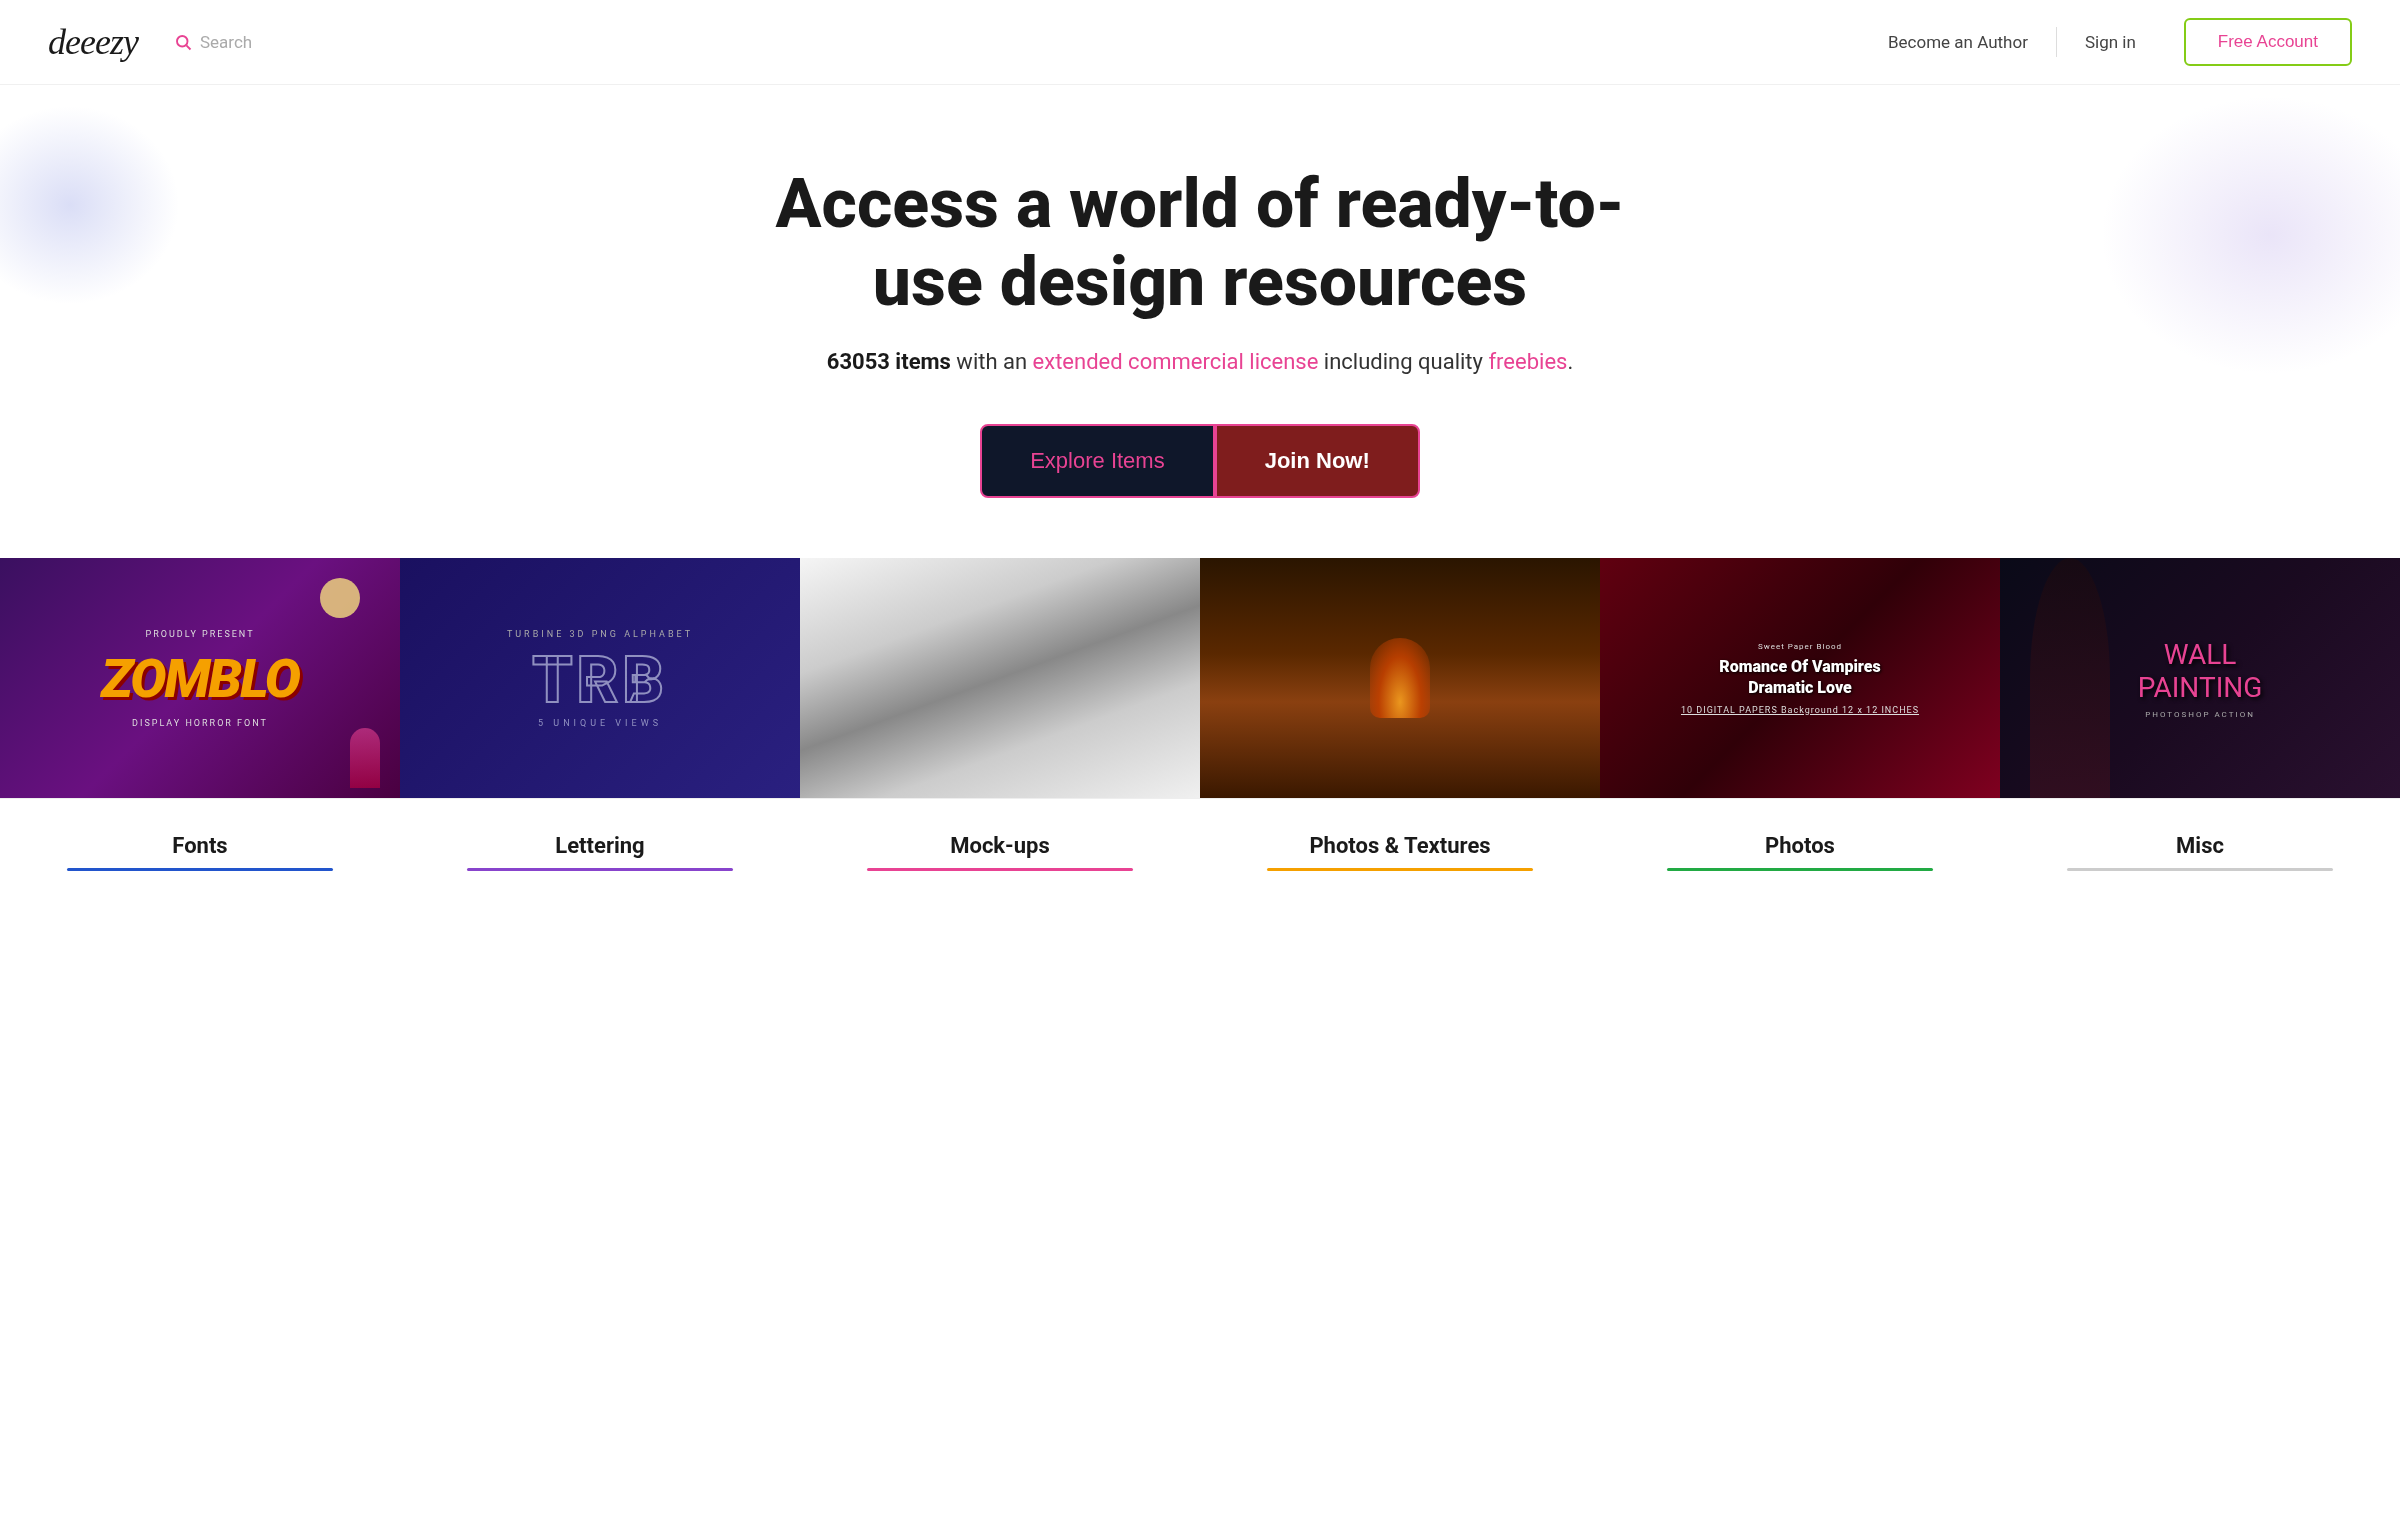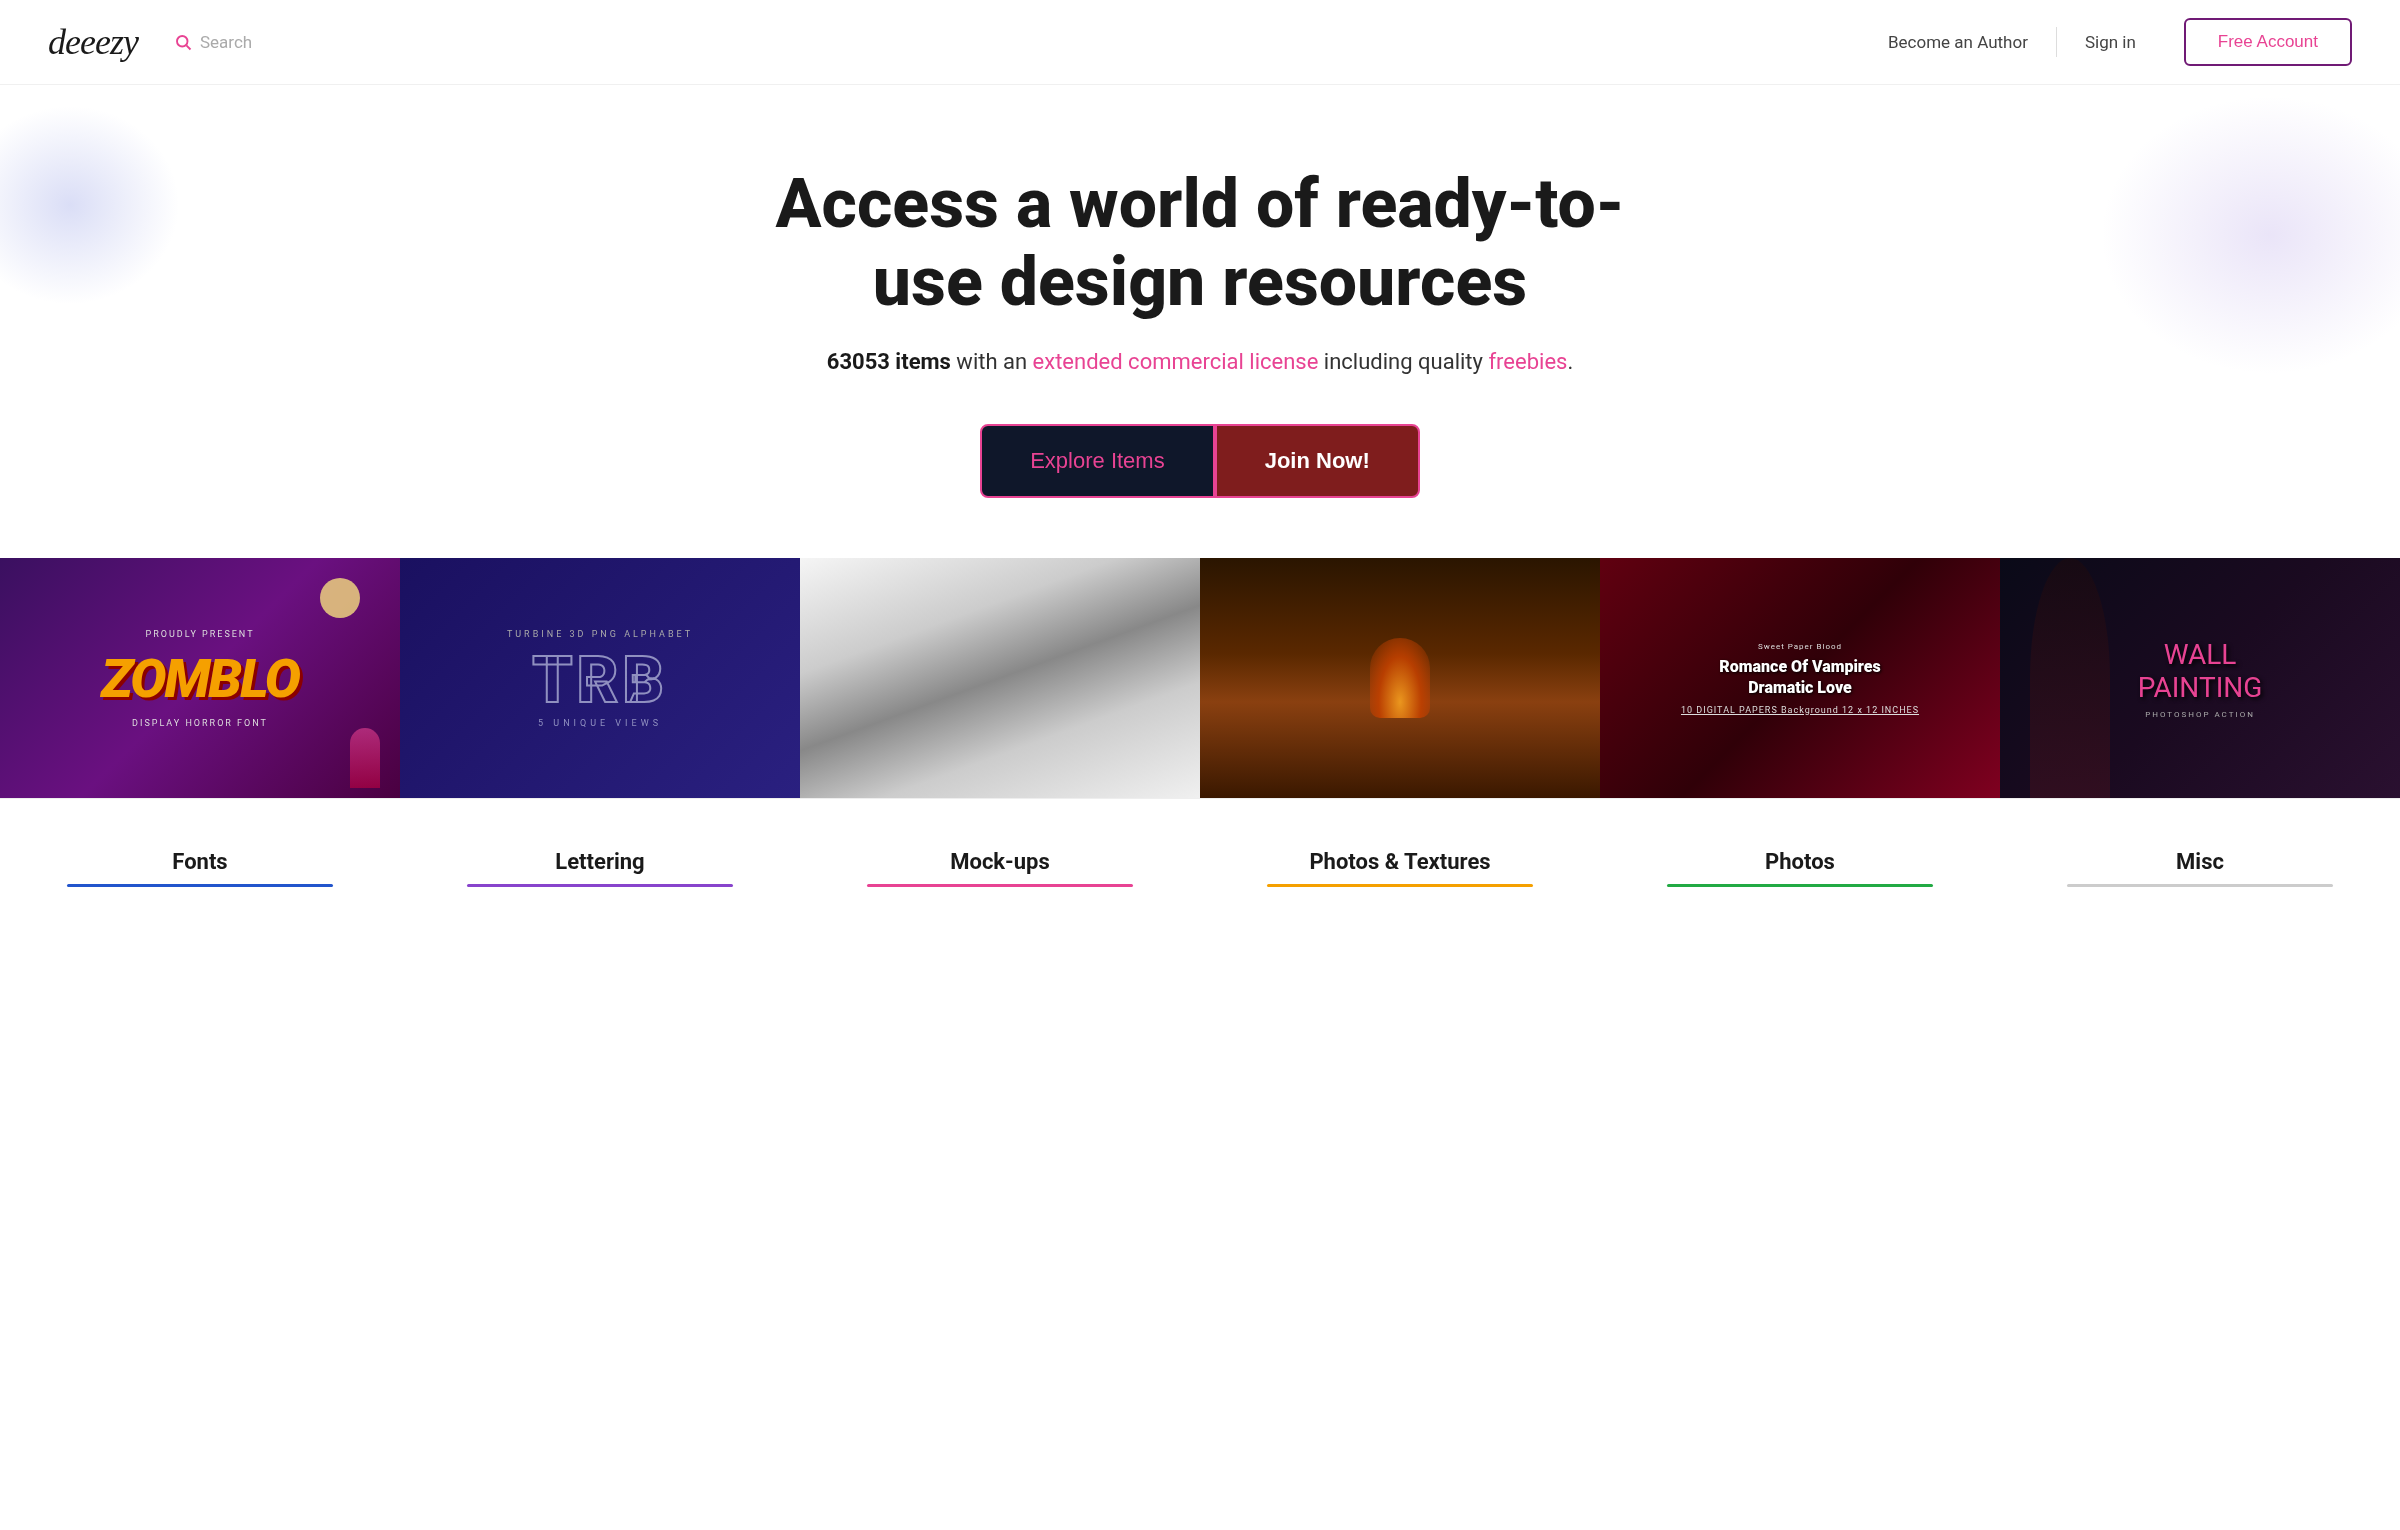--- a/index.html
+++ b/index.html
@@ -50,21 +50,21 @@
       text-decoration: none;
     }
     .nav-divider {
       width: 1px;
       height: 30px;
       background: #ddd;
     }
     .btn-free-account {
       margin-left: 20px;
       padding: 12px 32px;
-      border: 2px solid #701a75;
+      border: 2px solid #84cc16;
       border-radius: 6px;
       color: #e84393;
       font-size: 17px;
       font-weight: 500;
       background: #fff;
       cursor: pointer;
     }
 
     
     .hero {
@@ -260,21 +260,21 @@
     }
     .fabric-visual {
       width: 100%;
       height: 100%;
       background: linear-gradient(160deg, #f5f5f5 0%, #cccccc 30%, #888 50%, #ccc 70%, #f0f0f0 100%);
     }
 
     
     .category-tabs {
       display: flex;
-      padding: 32px 0 0;
+      padding: 16px 0 0;
       border-top: 1px solid #eee;
     }
     .category-tab {
       flex: 1;
       text-align: center;
       padding: 18px 10px 16px;
       cursor: pointer;
       position: relative;
     }
     .category-tab-label {

